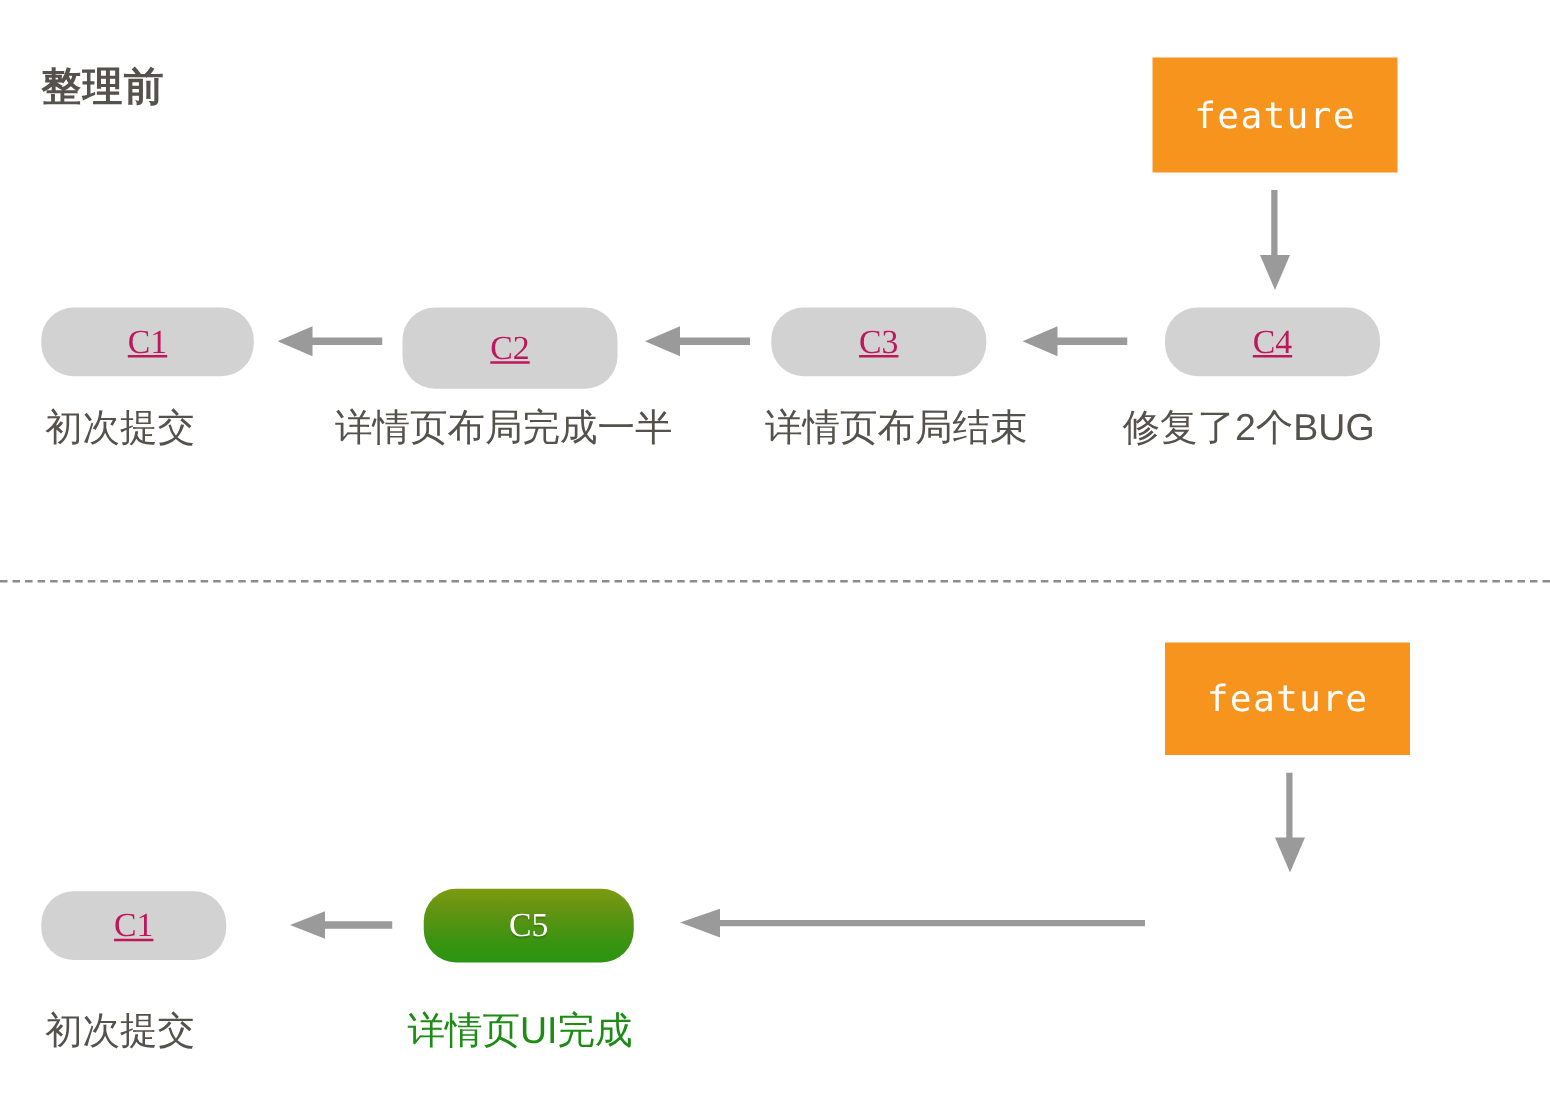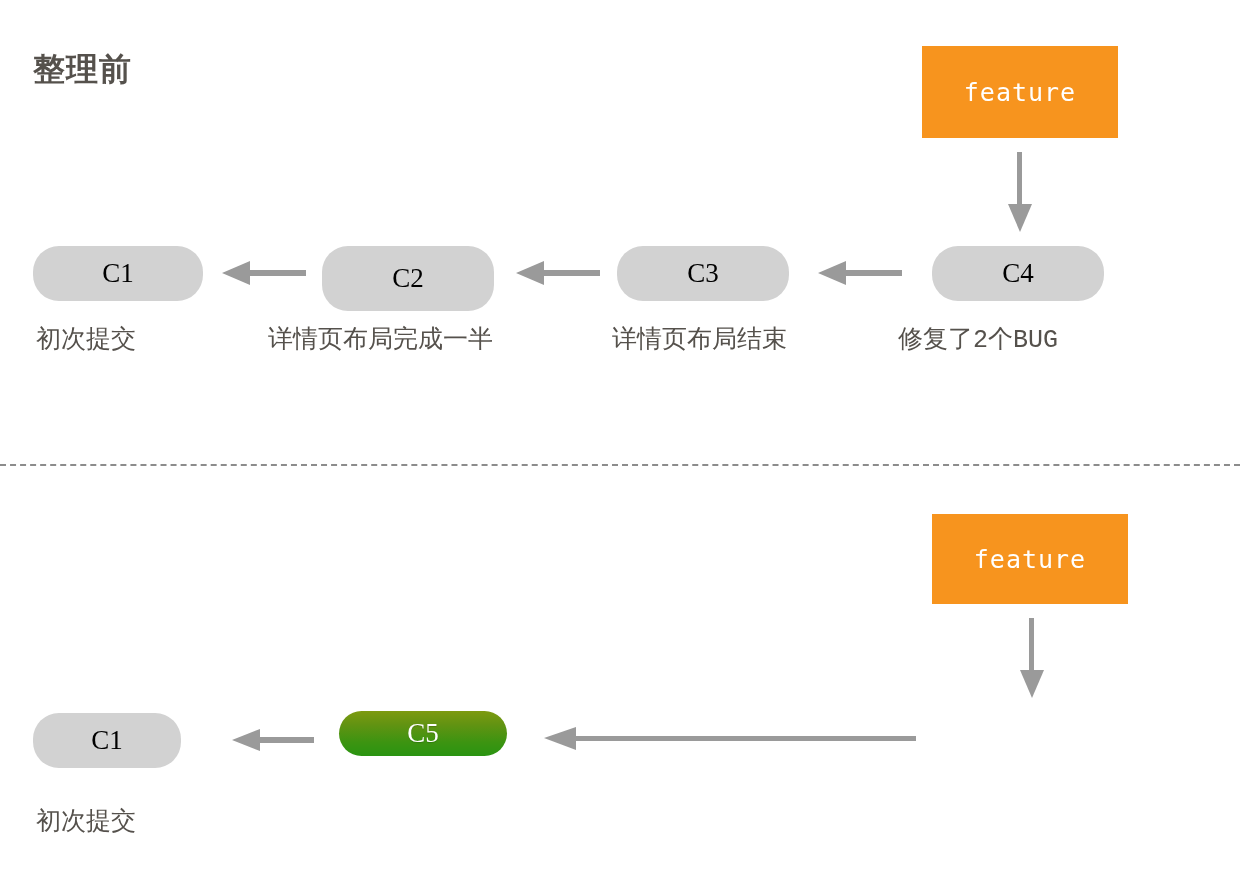--- a/index.html
+++ b/index.html
@@ -32,21 +32,21 @@
   }
   .title-before { left: 33px; top: 48px; }
   .title-after  { left: 33px; top: 532px; }
 
   
   .branch-box {
     position: absolute;
     background: #f7941e;
     color: #ffffff;
     font-family: "DejaVu Sans Mono", "Liberation Mono", monospace;
-    font-size: 25px;
+    font-size: 29px;
     letter-spacing: 1px;
     display: flex;
     align-items: center;
     justify-content: center;
     box-sizing: border-box;
   }
   .branch-top    { left: 922px; top: 46px;  width: 196px; height: 92px; }
   .branch-bottom { left: 932px; top: 514px; width: 196px; height: 90px; }
 
   
@@ -55,44 +55,45 @@
     border-radius: 26px;
     display: flex;
     align-items: center;
     justify-content: center;
     font-family: "Liberation Serif", serif;
     font-size: 27px;
     box-sizing: border-box;
   }
   .node-gray {
     background: #d2d2d2;
-    color: #000000;
+    color: #be185d;
+    text-decoration: underline;
   }
   .node-green {
     background: linear-gradient(180deg, #7d9a10 0%, #629312 30%, #3c9411 70%, #2a9411 100%);
     color: #ffffff;
     text-shadow: 0 1px 1px rgba(0,0,0,0.18);
   }
 
   
   .n-c1 { left: 33px;  top: 246px; width: 170px; height: 55px; }
   .n-c2 { left: 322px; top: 246px; width: 172px; height: 65px; }
   .n-c3 { left: 617px; top: 246px; width: 172px; height: 55px; }
   .n-c4 { left: 932px; top: 246px; width: 172px; height: 55px; justify-content: center; }
 
   
   .n-c1b { left: 33px;  top: 713px; width: 148px; height: 55px; }
-  .n-c5  { left: 339px; top: 711px; width: 168px; height: 45px; }
+  .n-c5  { left: 339px; top: 711px; width: 168px; height: 59px; }
   .n-c6  { left: 946px; top: 711px; width: 172px; height: 59px; }
 
   
   .caption {
     position: absolute;
-    font-family: Liberation Mono, monospace;
-    font-size: 25px;
+    font-family: Liberation Sans, sans-serif;
+    font-size: 30px;
     white-space: nowrap;
   }
   .caption-gray  { color: #55514c; }
   .caption-green { color: #1d8c14; }
 
   .cap-c1  { left: 36px;  top: 322px; }
   .cap-c2  { left: 268px; top: 322px; }
   .cap-c3  { left: 612px; top: 322px; }
   .cap-c4  { left: 898px; top: 322px; }
   .cap-c1b { left: 36px;  top: 804px; }
@@ -186,14 +187,15 @@
     <rect x="26" y="11" width="56" height="6" fill="#9a9a9a"></rect>
     <polygon points="0,14 28,3 28,25" fill="#9a9a9a"></polygon>
   </svg>
 
   <svg class="arrow arr-long" viewBox="0 0 372 32">
     <rect x="30" y="12" width="342" height="5" fill="#9a9a9a"></rect>
     <polygon points="0,14 32,3 32,26" fill="#9a9a9a"></polygon>
   </svg>
 
   <div class="caption caption-gray cap-c1b">初次提交</div>
+  <div class="caption caption-green cap-c5">详情页UI完成</div>
 
 </div>
 
 </body></html>

